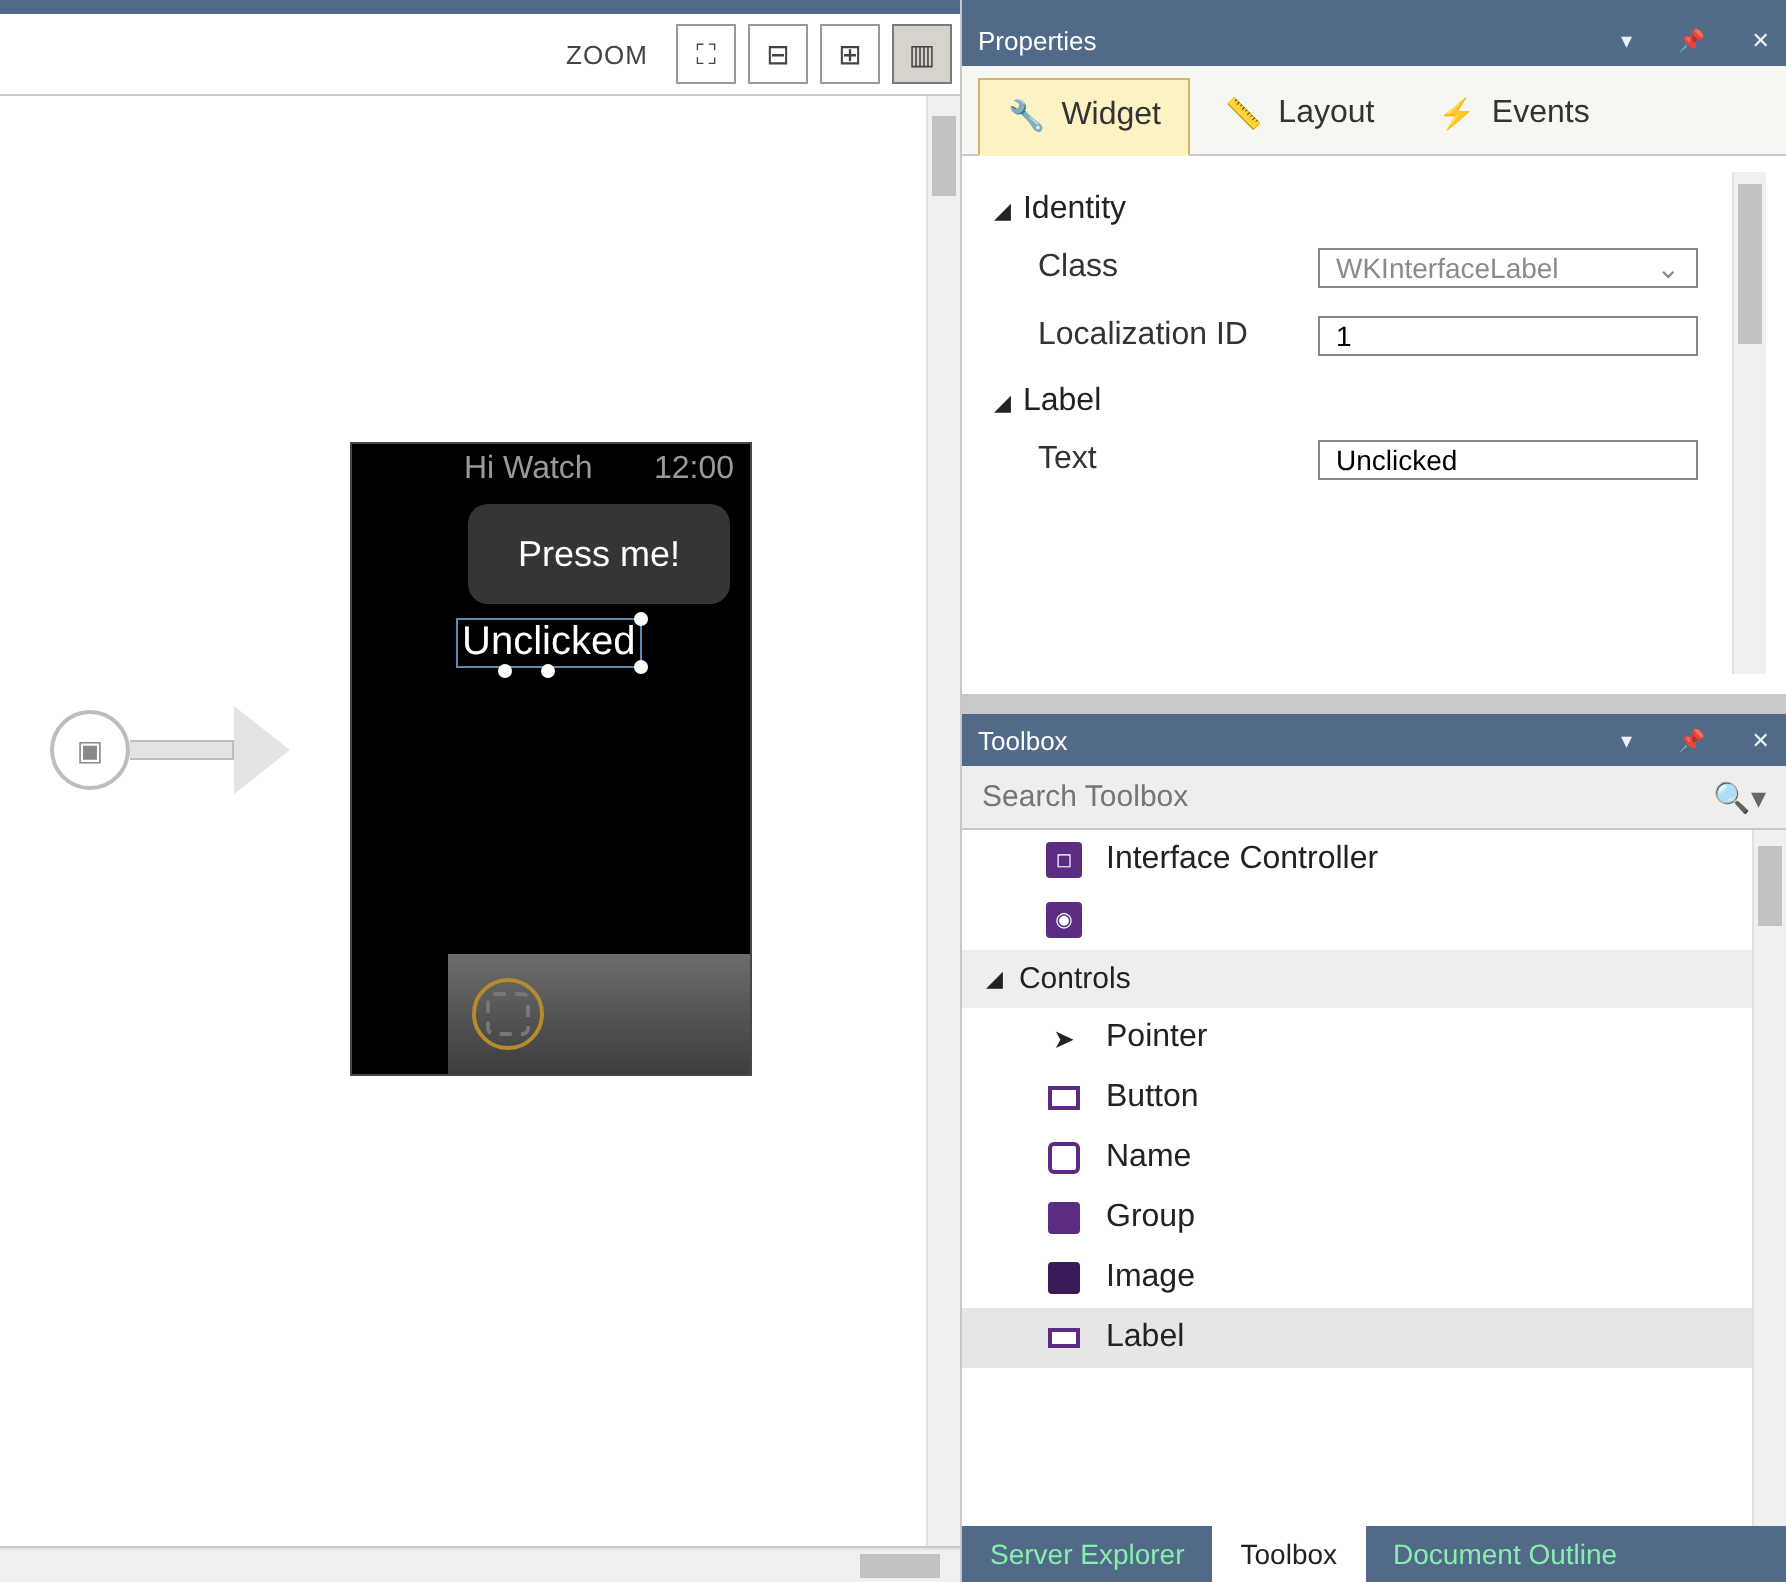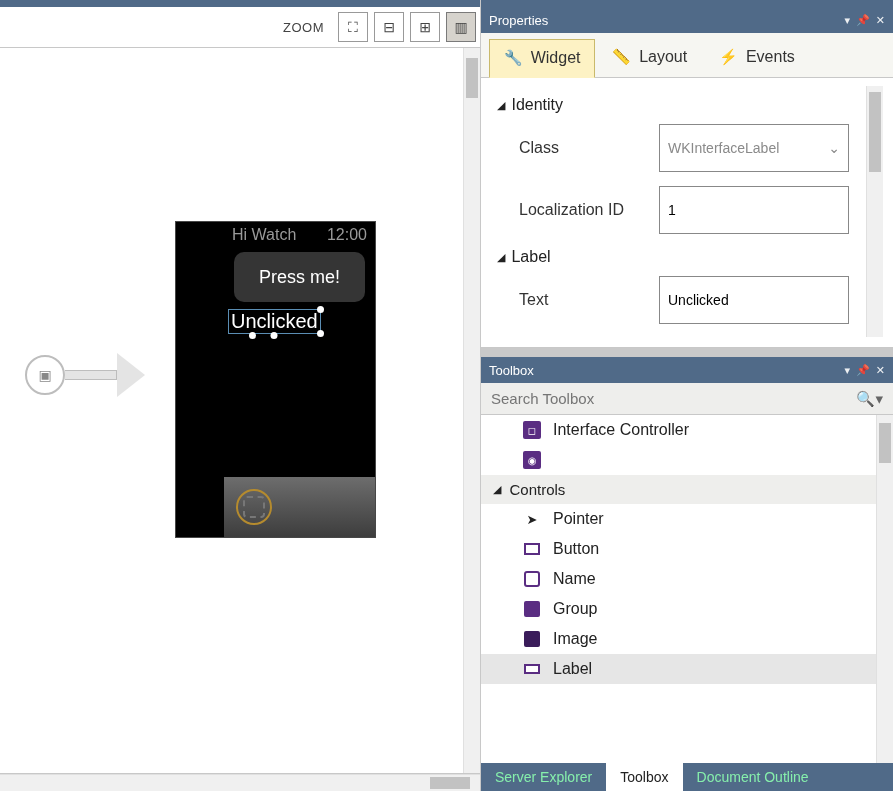--- a/index.html
+++ b/index.html
@@ -136,21 +136,21 @@
     width: 412px;
     display:flex; flex-direction:column;
     border-top:7px solid #506a88;
   }
   .panel-title {
     height: 26px;
     background:#506a88;
     color:#fff;
     display:flex; align-items:center;
     padding: 0 8px;
-    gap:6px;
+    gap:23px;
     font-size:13px;
   }
   .panel-title .spacer{flex:1;}
   .title-icon{opacity:.9; font-size:11px; cursor:pointer;}
   .prop-tabs{
     display:flex;
     background:#f6f6f2;
     border-bottom:1px solid #c8c8c8;
     padding:6px 8px 0 8px;
     gap:2px;
@@ -188,21 +188,21 @@
   }
   .expander{font-size:11px;transform:rotate(0);} 
   .prop-row{
     display:flex; align-items:center;
     margin:8px 0 14px 22px;
     gap:10px;
   }
   .prop-row label{width:130px; font-size:16px;color:#333;}
   .prop-row input, .prop-row .select{
     flex:1; max-width:190px;
-    height:48px;
+    height:20px;
     border:1px solid #888;
     padding:0 8px;
     font-size:14px;
   }
   .select{display:flex;align-items:center;justify-content:space-between;color:#8a8a8a;background:#fff;}
   .search-box{
     height:32px;border-bottom:1px solid #c8c8c8;background:#eeeeec;
     display:flex;align-items:center;padding:0 10px;color:#666;font-size:15px;
   }
   .search-box input{flex:1;border:none;background:transparent;font-size:15px;color:#444;outline:none;}

